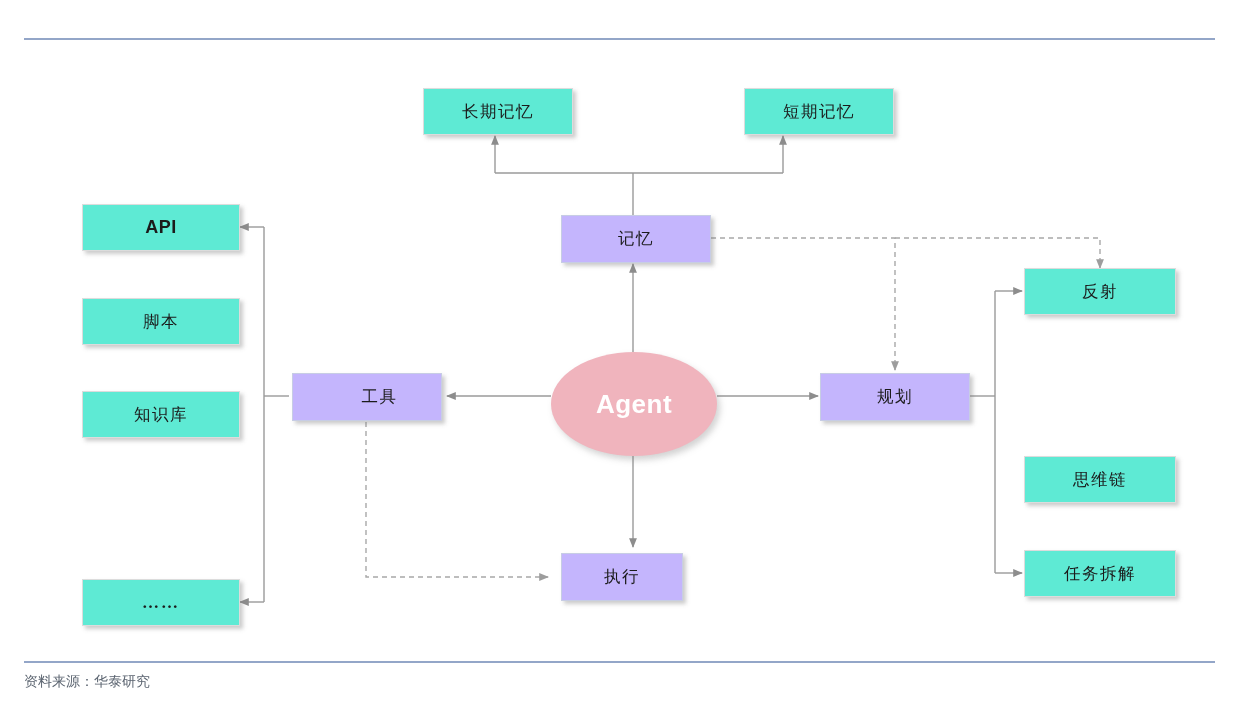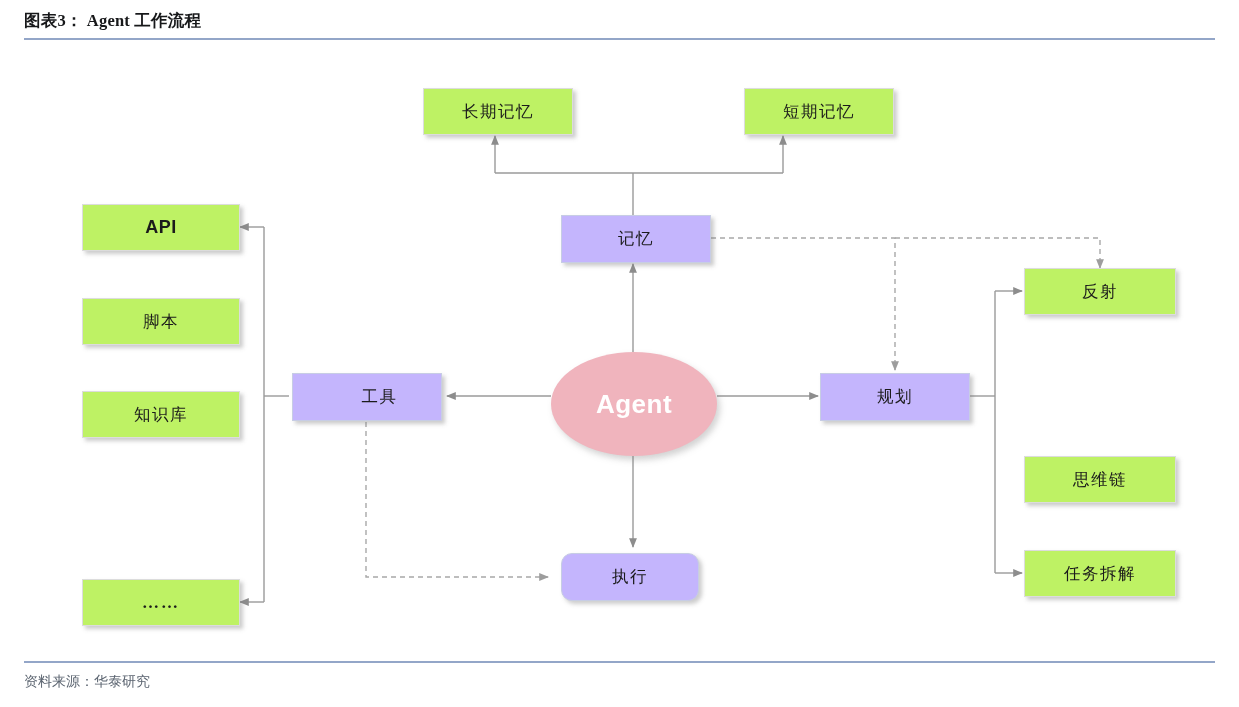--- a/index.html
+++ b/index.html
@@ -85,21 +85,21 @@
     justify-content: center;
     border: 1px solid #d6d6d6;
     box-shadow: 3px 3px 4px rgba(120,120,120,0.38);
     font-size: 16.5px;
     color: #1b1b1b;
     letter-spacing: 1.5px;
     white-space: nowrap;
     z-index: 3;
   }
   .node.gray {
-    background: #bef264;
+    background: #5eead4;
     border-color: #dcdcdc;
   }
   .node.blue {
     background: #c4b5fd;
     border-color: #c7cde4;
   }
   .node.gray.latin {
     font-family: "Liberation Sans", "DejaVu Sans", sans-serif;
     font-weight: bold;
     font-size: 18px;
@@ -133,21 +133,20 @@
     font-weight: bold;
     color: #ffffff;
     letter-spacing: 0.5px;
     text-align: right;
   }
 </style>
 </head>
 <body>
 
 <div id="figure-header">
-  <div id="figure-title">图表3： Agent 工作流程</div>
   <div id="header-rule"></div>
 </div>
 
 <div id="diagram-canvas">
 
   <svg id="connector-layer" viewBox="0 0 1239 618" width="1239" height="618">
     <defs>
       <marker id="arrow-solid" viewBox="0 0 10 10" refX="9" refY="5" markerWidth="7" markerHeight="7" orient="auto-start-reverse">
         <path d="M 0 1 L 10 5 L 0 9 z" fill="#8d8d8d"></path>
       </marker>
@@ -201,21 +200,21 @@
 
   <div class="node blue" style="left:561px; top:175px; width:150px; height:48px;">
     <span>记忆</span>
   </div>
   <div class="node blue" style="left:292px; top:333px; width:150px; height:48px;padding-left:25px;">
     <span>工具</span>
   </div>
   <div class="node blue" style="left:820px; top:333px; width:150px; height:48px;">
     <span>规划</span>
   </div>
-  <div class="node blue" style="left:561px; top:513px; width:138px; height:48px;border-radius:11px;">
+  <div class="node blue" style="left:561px; top:513px; width:122px; height:48px;">
     <span>执行</span>
   </div>
 
   <div id="agent-node">
     <span id="agent-label">Agent</span>
   </div>
 
   <div class="node gray latin" style="left:82px; top:164px; width:158px; height:47px;">
     <span>API</span>
   </div>

